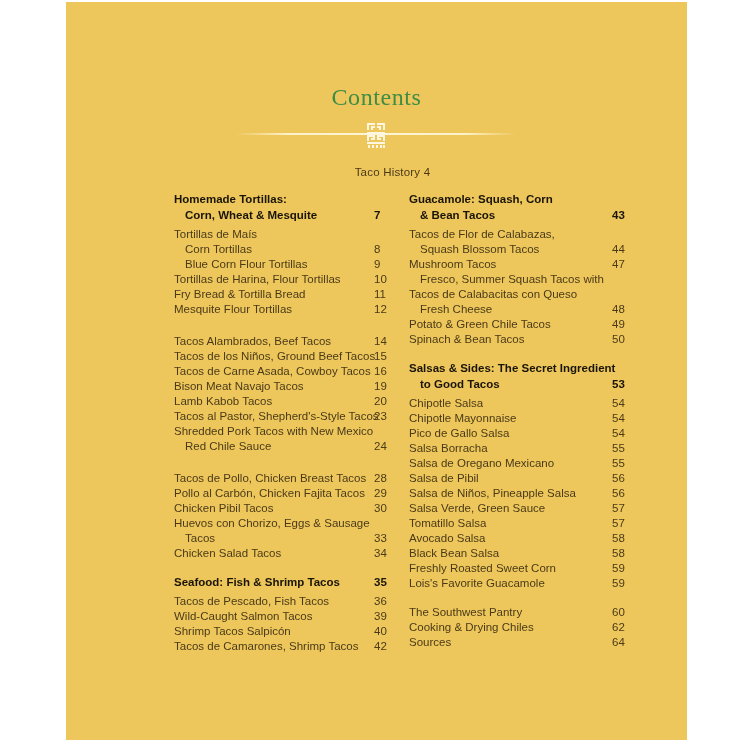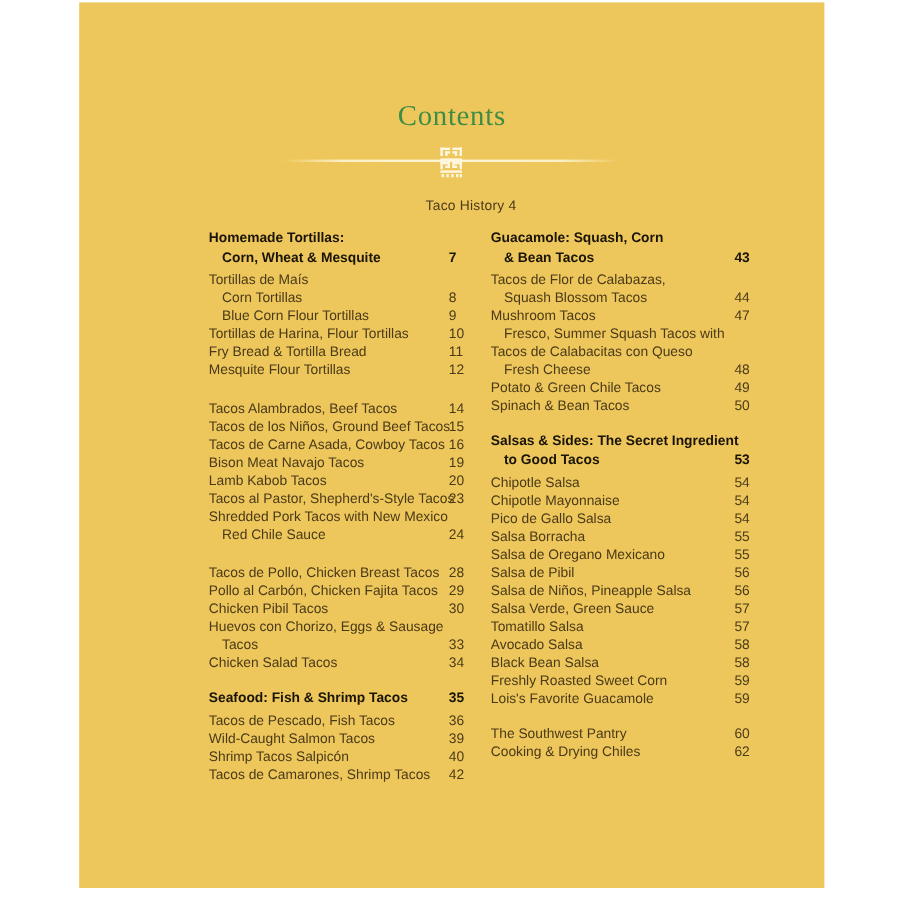--- a/index.html
+++ b/index.html
@@ -389,17 +389,21 @@
         <div class="gap-sm"></div>
         <div class="section">
           <div class="row">
             <span class="label">The Southwest Pantry</span>
             <span class="page-num">60</span>
           </div>
           <div class="row">
             <span class="label">Cooking &amp; Drying Chiles</span>
             <span class="page-num">62</span>
           </div>
+          <div class="row">
+            <span class="label">Sources</span>
+            <span class="page-num">64</span>
+          </div>
         </div>
       </div>
   </div>
 
 </div>
 
 </body></html>

